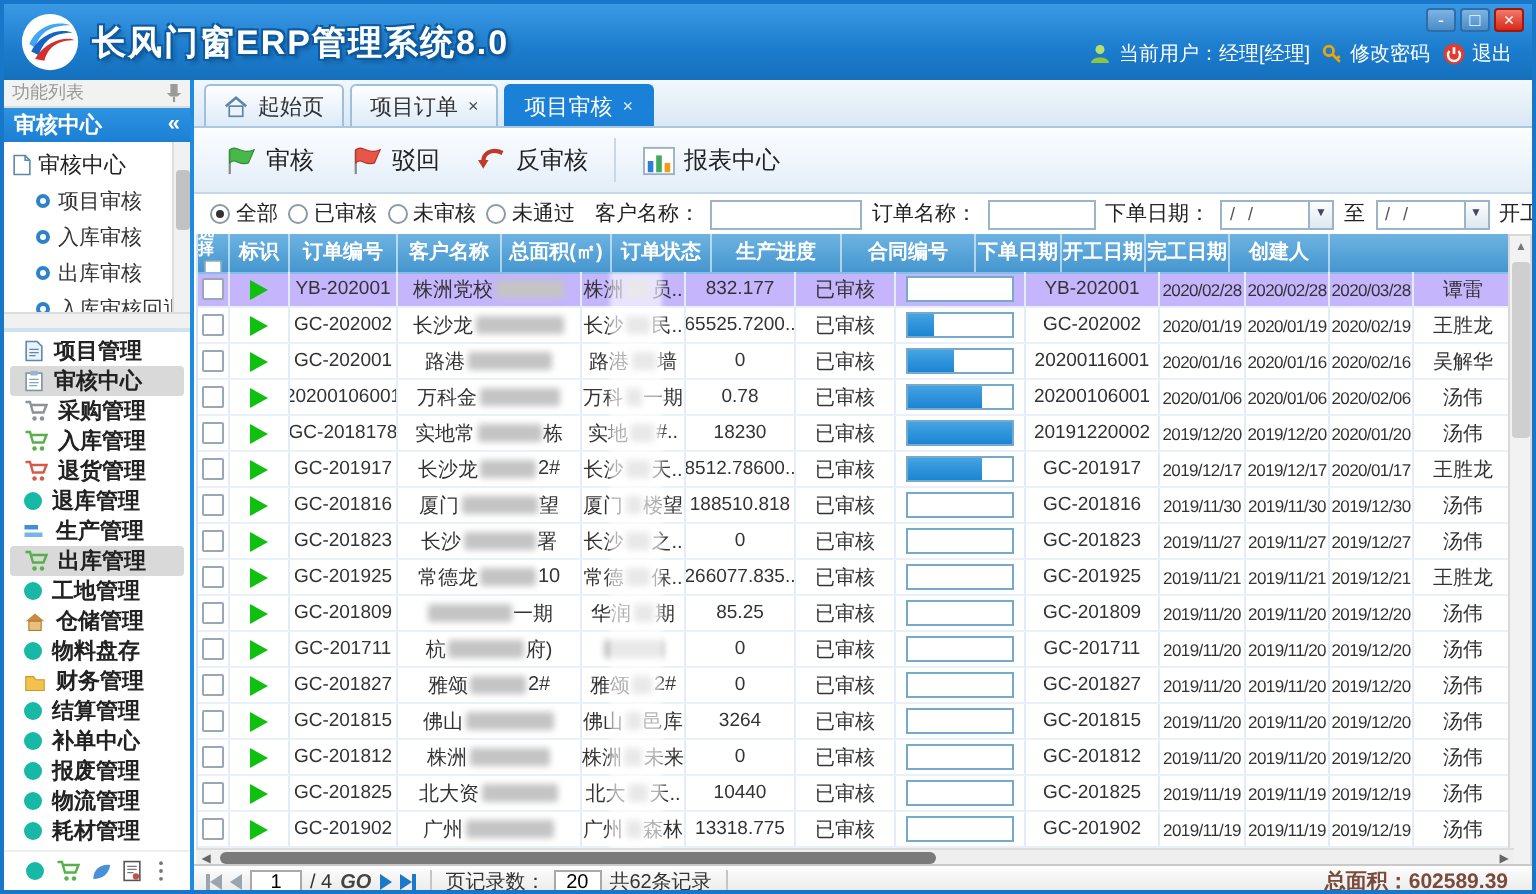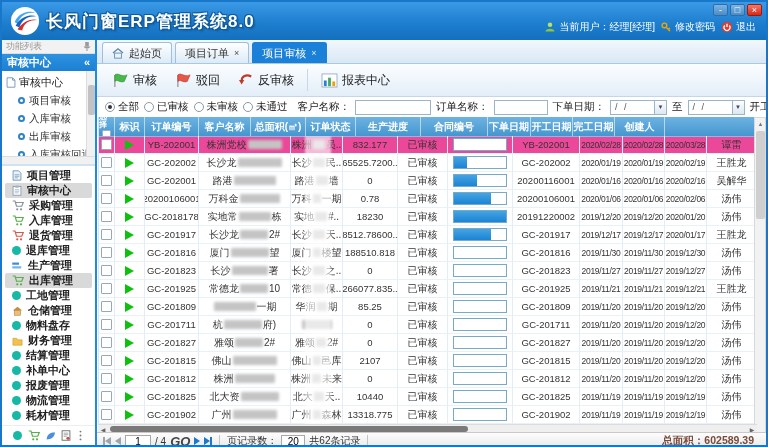--- a/index.html
+++ b/index.html
@@ -49,21 +49,21 @@
   .finput{height:15px;border:1px solid #9ab4c8;font-size:10px;padding:0 2px;color:#333;}
   .dwrap{display:flex;align-items:center;flex:none;}
   .dinput{width:44px;height:15px;border:1px solid #9ab4c8;border-right:none;font-size:9px;color:#555;display:flex;align-items:center;padding-left:4px;letter-spacing:2px;background:#fff;}
   .dbtn{width:13px;height:15px;border:1px solid #9ab4c8;background:linear-gradient(#fdfdfd,#dde8f0);font-size:6px;color:#446;display:flex;align-items:center;justify-content:center;}
   
   #grid{position:absolute;left:1px;top:77px;width:659px;height:315px;overflow:hidden;border-left:1px solid #d5e5f2;}
   #ghead{display:flex;height:19px;background:linear-gradient(#6db3e2,#4596cf);color:#fff;font-size:10px;font-weight:bold;}
   .th{display:flex;flex-direction:column;align-items:center;justify-content:center;border-right:1px solid rgba(255,255,255,.55);overflow:hidden;line-height:1;}
   #grows{position:relative;height:296px;overflow:hidden;}
   .tr{display:flex;height:18px;background:#fff;}
-  .tr.sel{background:#ec4899;box-shadow:inset 0 1px 0 #86bde6,inset 0 -1px 0 #86bde6;}
+  .tr.sel{background:#c4b5fd;box-shadow:inset 0 1px 0 #86bde6,inset 0 -1px 0 #86bde6;}
   .td{display:flex;align-items:center;justify-content:center;border-right:1px solid #e2edf7;border-bottom:1px solid #e8f1f9;font-size:10px;color:#333;overflow:hidden;white-space:nowrap;}
   .td.num{font-size:9.5px;}
   .td.date{font-size:8.5px;letter-spacing:-.3px;}
   .cb{width:11px;height:11px;border:1px solid #98a8b8;background:#fff;border-radius:1px;flex:none;}
   .tri{width:0;height:0;border-left:9px solid #0fc00f;border-top:5px solid transparent;border-bottom:5px solid transparent;}
   .blur{display:inline-block;height:9px;background:#c4c4c4;filter:blur(1.6px);border-radius:1px;margin:0 1px;vertical-align:middle;}
   .pwrap{width:54px;height:13px;border:1px solid #76aacb;background:#fff;}
   .pfill{height:100%;background:linear-gradient(#45a4e2,#1b84d4);}
   #smear{position:absolute;left:206px;top:0;width:26px;height:100%;background:rgba(255,255,255,.62);filter:blur(1px);pointer-events:none;}
   
@@ -761,21 +761,21 @@
             <div class="tr">
               <div class="td" style="width: 16px;">
                 <span class="cb"></span>
               </div>
               <div class="td" style="width: 30px;">
                 <span class="tri"></span>
               </div>
               <div class="td num" style="width: 54px;">GC-201815</div>
               <div class="td" style="width: 92px;">佛山<span class="blur" style="width: 44px;"></span></div>
               <div class="td" style="width: 52px; text-align: right;">佛山<span class="blur" style="width: 8px;"></span>邑库</div>
-              <div class="td num" style="width: 55px;">2107</div>
+              <div class="td num" style="width: 55px;">3264</div>
               <div class="td" style="width: 50px;">已审核</div>
               <div class="td" style="width: 65px;">
                 <span class="pwrap">
                   <span class="pfill" style="display: block; width: 0%;"></span>
                 </span>
               </div>
               <div class="td num" style="width: 67px;">GC-201815</div>
               <div class="td date" style="width: 43px;">2019/11/20</div>
               <div class="td date" style="width: 42px;">2019/11/20</div>
               <div class="td date" style="width: 42px;">2019/12/20</div>
@@ -894,21 +894,21 @@
       <div id="pager">
         <span class="icwrap">
             <span class="pbar gray"></span>
             <span class="ptri l"></span>
           </span>
         <span class="icwrap">
             <span class="ptri l"></span>
           </span>
         <input class="pgbox" value="1" style="">
         <span>/ 4</span>
-        <span style="font-style:italic;font-weight:bold;font-size:13px;color:#444">GO</span>
+        <span style="font-style:italic;font-weight:bold;font-size:10px;color:#444">GO</span>
         <span class="icwrap">
             <span class="ptri r"></span>
           </span>
         <span class="icwrap">
             <span class="ptri r"></span>
             <span class="pbar blue"></span>
           </span>
         <span class="psep"></span>
         <span>页记录数：</span>
         <input class="pgbox" style="width: 24px;" value="20">

